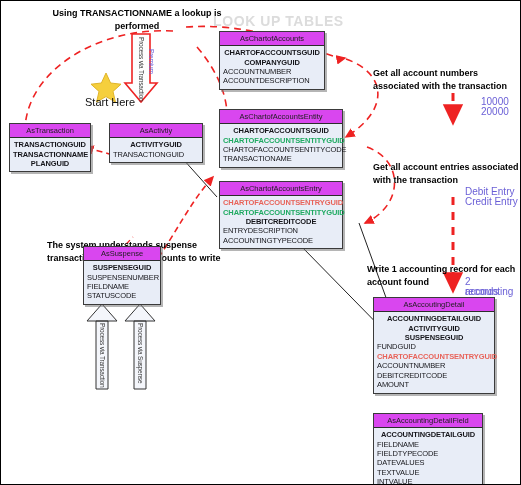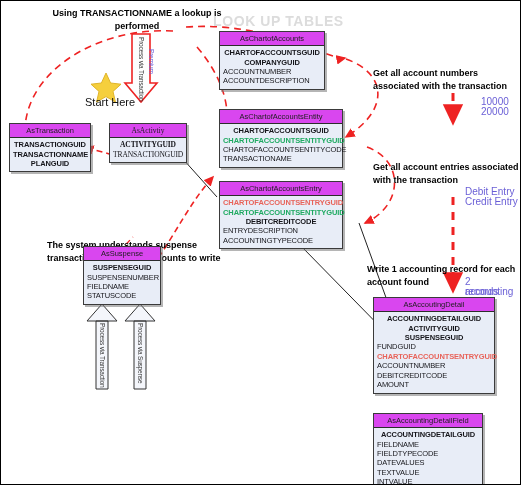--- a/index.html
+++ b/index.html
@@ -101,21 +101,21 @@
   <div class="vlabel" style="left:143px;top:322px;">Process via Suspense</div>
 
   <div class="tbl" id="as-transaction" style="left:8px;  top:122px; width:82px;">
       <div class="hd">AsTransaction</div>
       <div class="body">
         <div class="f b">TRANSACTIONGUID</div>
         <div class="f b">TRANSACTIONNAME</div>
         <div class="f b">PLANGUID</div>
       </div>
     </div>
-  <div class="tbl" id="as-activitiy" style="left:108px;top:122px; width:78px;font-family:Liberation Serif, serif;">
+  <div class="tbl" id="as-activitiy" style="left:108px;top:122px; width:94px;">
       <div class="hd">AsActivtiy</div>
       <div class="body">
         <div class="f b">ACTIVITYGUID</div>
         <div class="f">TRANSACTIONGUID</div>
       </div>
     </div>
   <div class="tbl" id="as-chartofaccounts" style="left:218px;top:30px;  width:106px;">
       <div class="hd">AsChartofAccounts</div>
       <div class="body">
         <div class="f b">CHARTOFACCOUNTSGUID</div>

